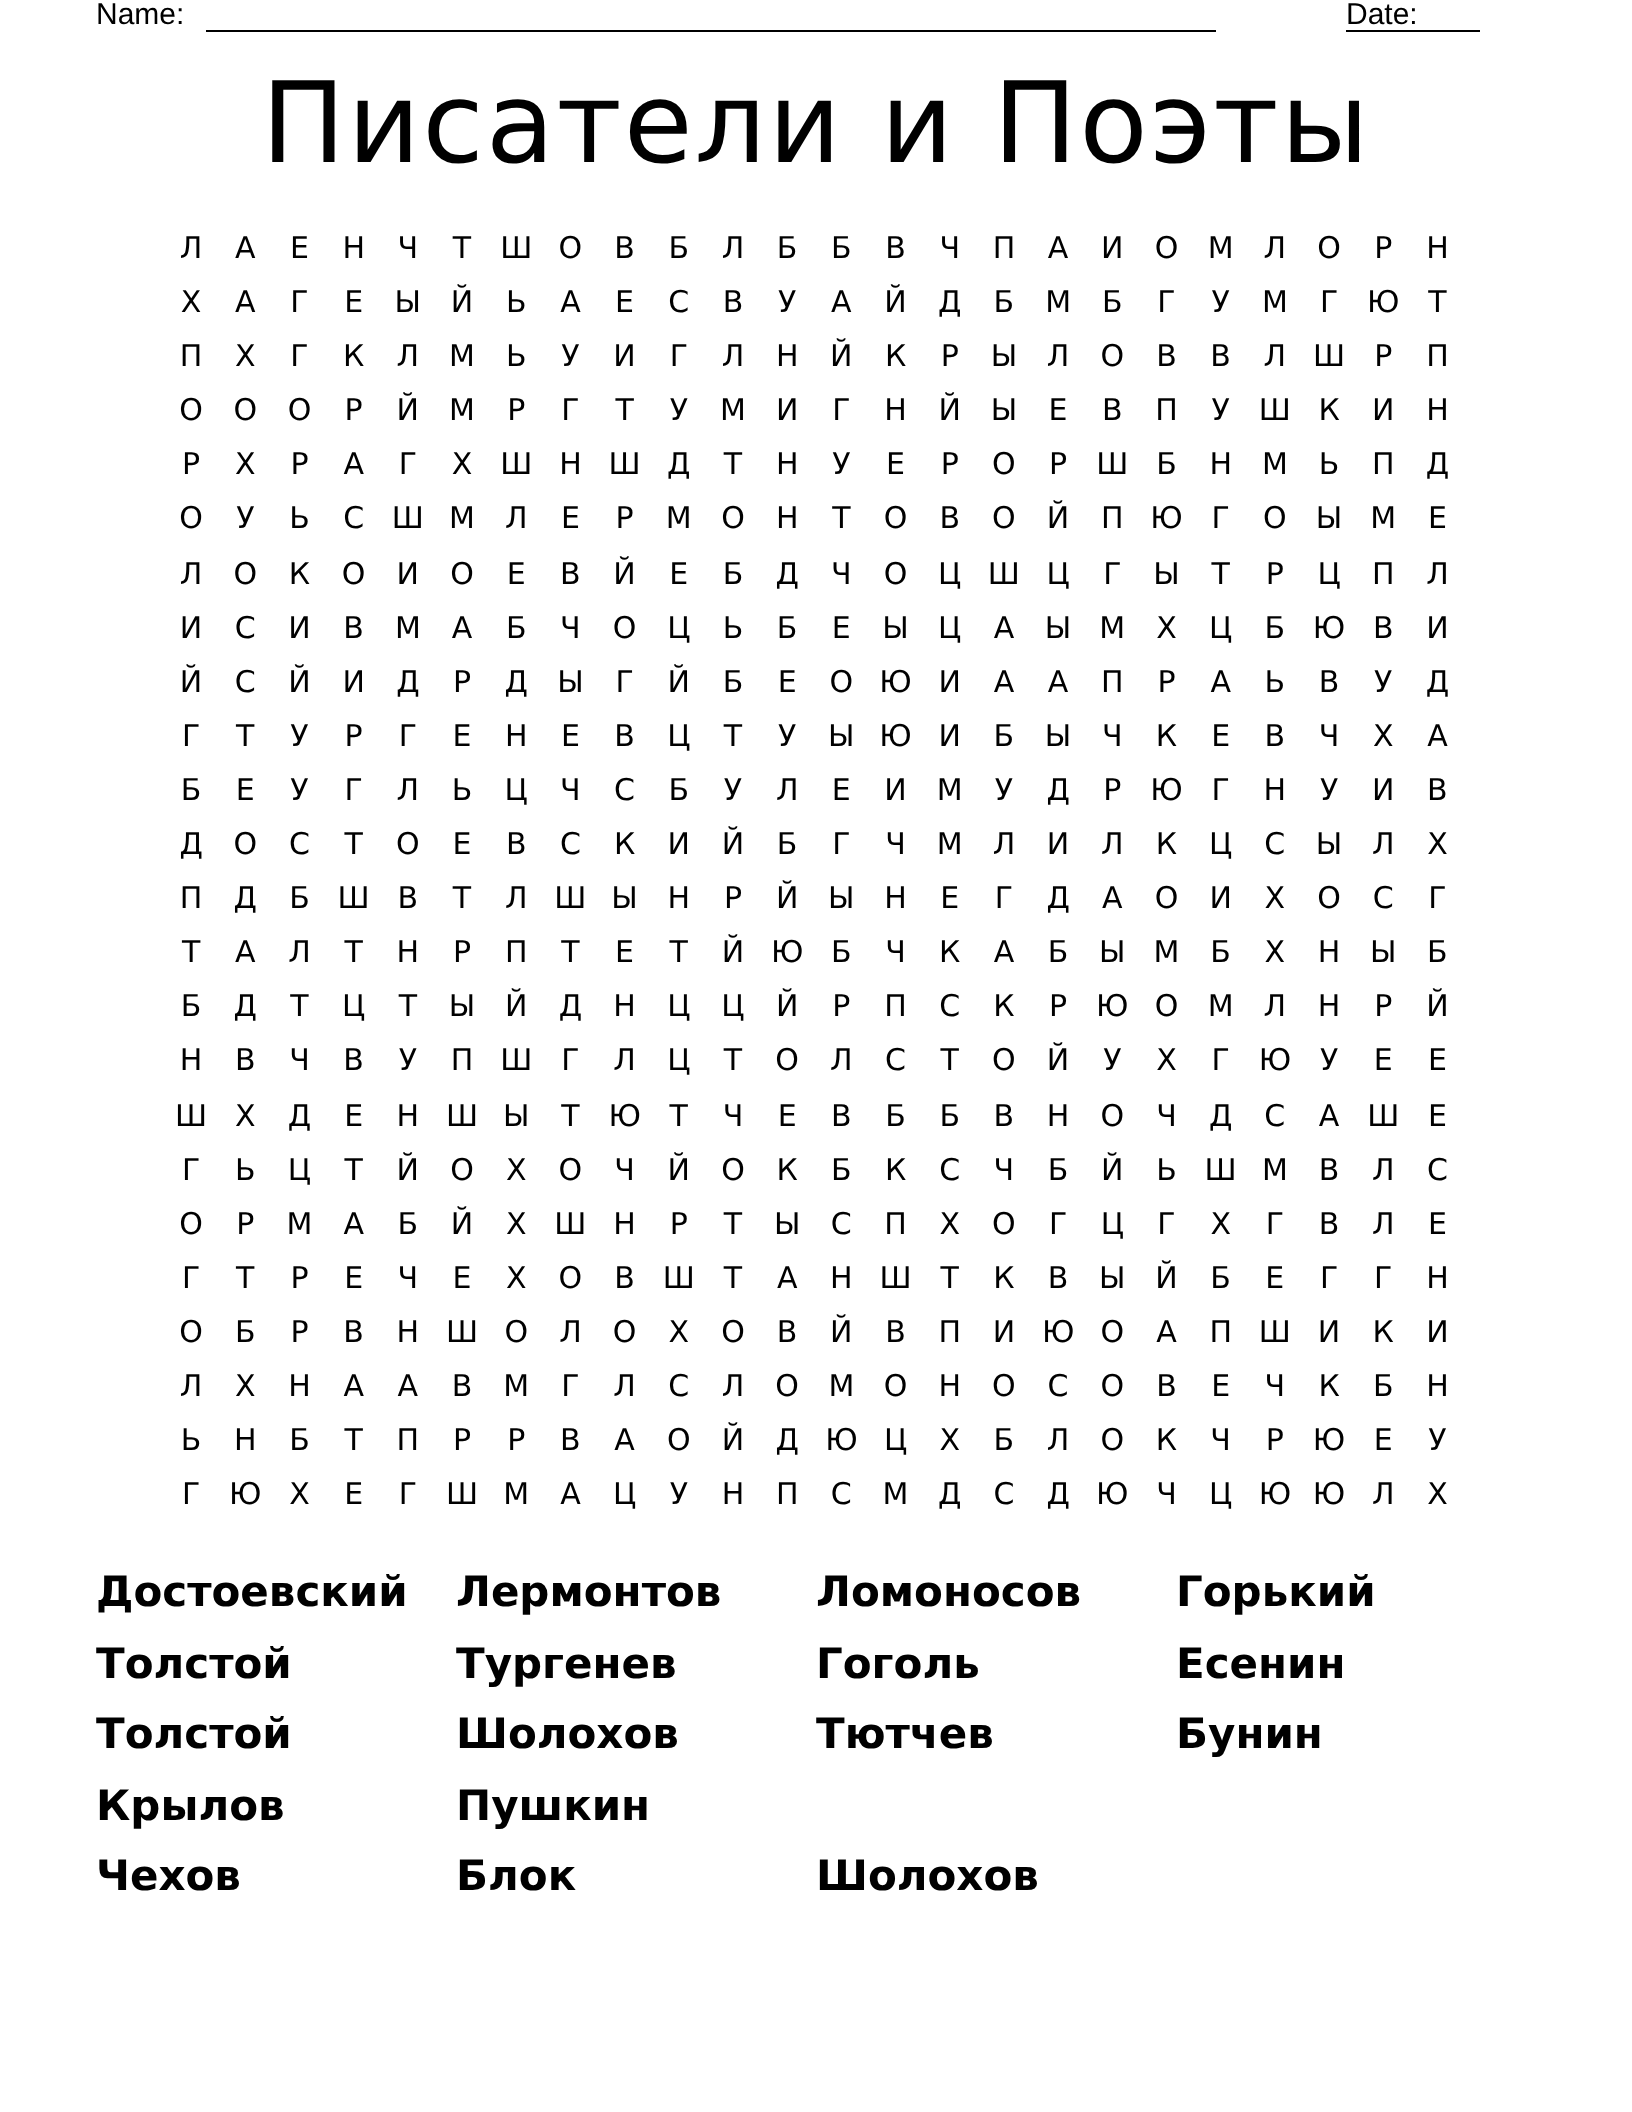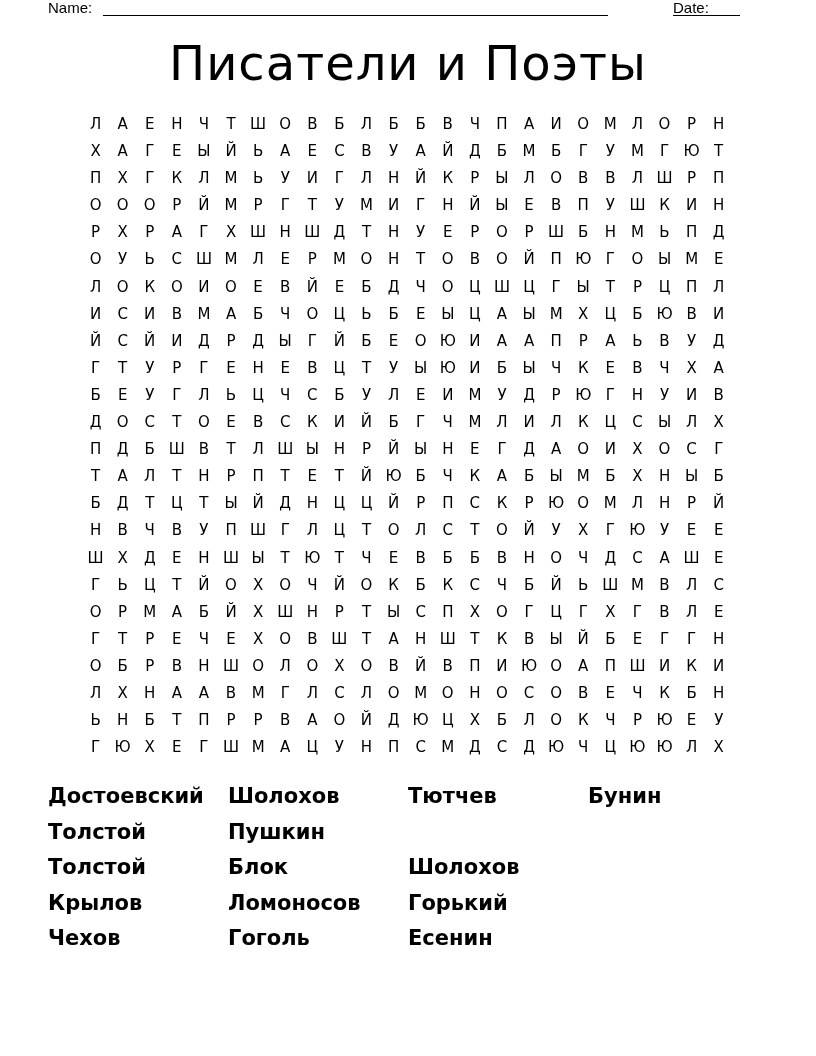--- a/index.html
+++ b/index.html
@@ -2,21 +2,21 @@
 <html><head>
 <meta charset="utf-8">
 <style>
   html, body { margin: 0; padding: 0; background: #ffffff; }
   body { width: 816px; height: 1056px; position: relative; overflow: hidden; color: #000; }
   .header-line { position: absolute; top: 0; left: 0; width: 679px; height: 20px; font-family: "Liberation Sans", sans-serif; font-size: 15px; }
   .name-label { position: absolute; left: 48px; top: -1px; }
   .name-blank { position: absolute; left: 103px; top: 15px; width: 505px; border-bottom: 1px solid #000; }
   .date-label { position: absolute; left: 627px; top: -1px; margin-left: 46px; }
   .date-blank { position: absolute; left: 673px; top: 15px; width: 67px; border-bottom: 1px solid #000; }
-  .title { position: absolute; top: 32px; left: 0; width: 816px; text-align: center; font-family: "DejaVu Sans", sans-serif; font-size: 48px; line-height: 62px; letter-spacing: 1px; }
+  .title { position: absolute; top: 32px; left: 0; width: 816px; text-align: center; font-family: "DejaVu Sans", sans-serif; font-size: 56px; line-height: 62px; letter-spacing: 1px; }
   .grid { position: absolute; left: 82px; top: 111px; display: grid; grid-template-columns: repeat(24, 27.1px); grid-auto-rows: 27.1px; }
   .cell { font-family: "DejaVu Sans", sans-serif; font-size: 15px; text-align: center; line-height: 27px; }
   .words { position: absolute; left: 48px; top: 780px; display: grid; grid-template-columns: 180px 180px 180px 180px; grid-auto-rows: 35.5px; grid-auto-flow: column; grid-template-rows: repeat(5, 35.5px); font-weight: bold; }
   .word { font-family: "DejaVu Sans", sans-serif; font-size: 21px; line-height: 32px; white-space: nowrap; }
 </style>
 </head>
 <body>
 
 <div class="header-line">
   <span class="name-label">Name:</span>
@@ -605,20 +605,22 @@
     <div class="cell">Л</div>
     <div class="cell">Х</div>
   </div>
 
 <div class="words" id="words">
     <div class="word">Достоевский</div>
     <div class="word">Толстой</div>
     <div class="word">Толстой</div>
     <div class="word">Крылов</div>
     <div class="word">Чехов</div>
+    <div class="word">Лермонтов</div>
+    <div class="word">Тургенев</div>
     <div class="word">Шолохов</div>
     <div class="word">Пушкин</div>
     <div class="word">Блок</div>
     <div class="word">Ломоносов</div>
     <div class="word">Гоголь</div>
     <div class="word">Тютчев</div>
     <div class="word"></div>
     <div class="word">Шолохов</div>
     <div class="word">Горький</div>
     <div class="word">Есенин</div>

